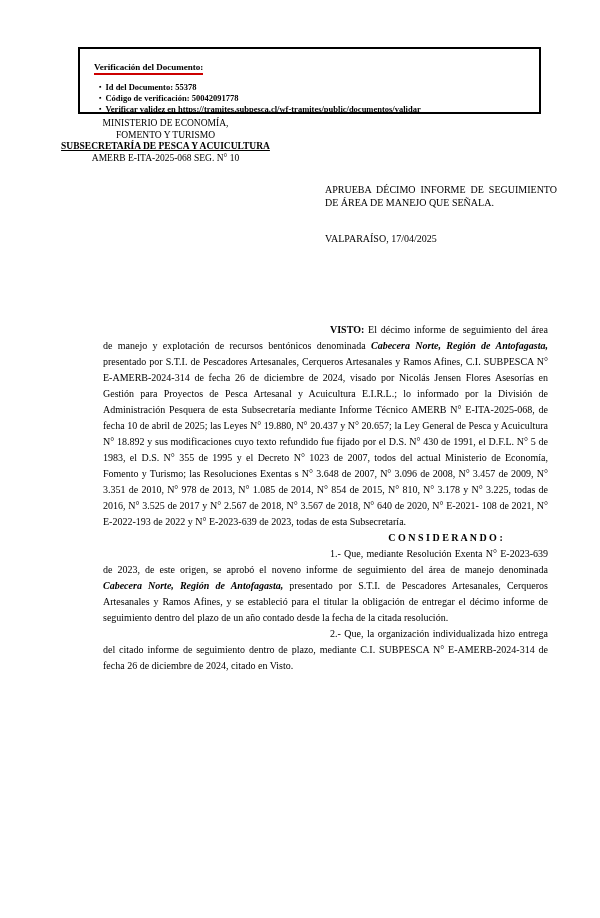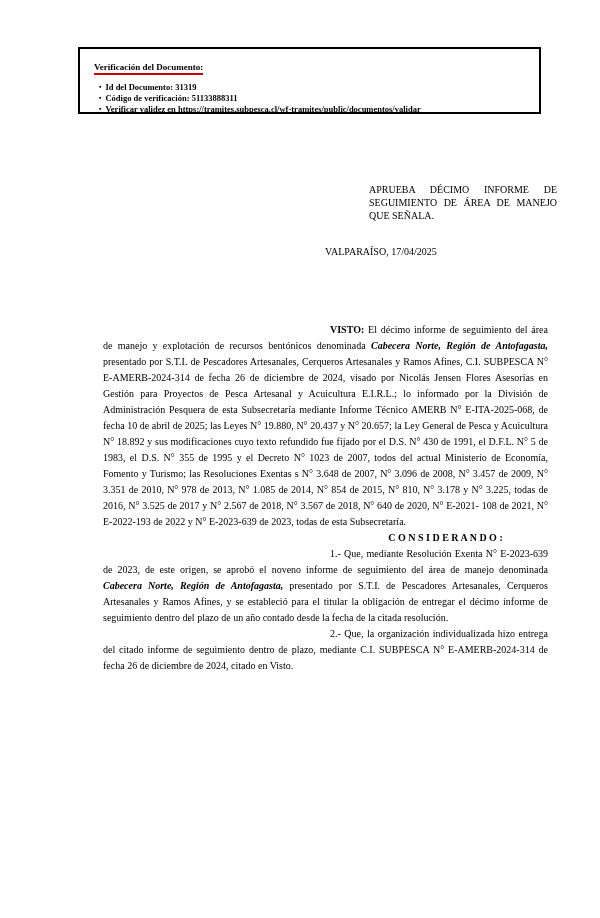--- a/index.html
+++ b/index.html
@@ -35,21 +35,21 @@
   .letterhead {
     position:absolute; left:18px; top:118px; width:295px;
     text-align:center; font-size:9.5px; line-height:11.5px;
   }
   .letterhead .lh3 { font-weight:bold; text-decoration:underline; }
   
   .title-block {
     position:absolute; left:325px; top:183px; width:232px;
     font-size:10px; line-height:13px;
   }
-  .subject { text-align:justify; margin-bottom:23px;margin-left:44px; }
+  .subject { text-align:justify; margin-bottom:23px; }
   .place-date { margin-bottom:15px; }
   
   .body {
     position:absolute; left:103px; top:322px; width:445px;
     font-size:10px; line-height:16px; text-align:justify;
   }
   .body p { margin:0; }
   .indent1 { text-indent:227px; }
   .p-visto { margin-bottom:29px; }
   .c-heading { font-weight:bold; padding-left:240px; text-align:center; margin-bottom:21px; }
@@ -65,33 +65,39 @@
 </head>
 <body>
 
 <div class="page">
 
   <div class="verify-box">
     <span class="verify-title">Verificación del Documento:</span>
     <ul class="verify-list">
       <li>
         <span class="blt">▪</span>
-        <span>Id del Documento: 31319</span>
+        <span>Id del Documento: 55378</span>
       </li>
       <li>
         <span class="blt">▪</span>
-        <span>Código de verificación: 51133888311</span>
+        <span>Código de verificación: 50042091778</span>
       </li>
       <li>
         <span class="blt">▪</span>
         <span>Verificar validez en https://tramites.subpesca.cl/wf-tramites/public/documentos/validar</span>
       </li>
     </ul>
   </div>
 
+  <div class="letterhead">
+    <div class="lh1">MINISTERIO DE ECONOMÍA,</div>
+    <div class="lh2">FOMENTO Y TURISMO</div>
+    <div class="lh3">SUBSECRETARÍA DE PESCA Y ACUICULTURA</div>
+    <div class="lh4">AMERB E-ITA-2025-068 SEG. N° 10</div>
+  </div>
 
   <div class="title-block">
     <div class="subject">APRUEBA DÉCIMO INFORME DE SEGUIMIENTO DE ÁREA DE MANEJO QUE SEÑALA.</div>
     <div class="place-date">VALPARAÍSO, 17/04/2025</div>
   </div>
 
   <div class="body">
     <p class="indent1 p-visto"><span class="b">VISTO:</span><span> El décimo informe de seguimiento del área de manejo y explotación de recursos bentónicos denominada </span><span class="bi">Cabecera Norte, Región de Antofagasta,</span><span> presentado por S.T.I. de Pescadores Artesanales, Cerqueros Artesanales y Ramos Afines, C.I. SUBPESCA N° E-AMERB-2024-314 de fecha 26 de diciembre de 2024, visado por Nicolás Jensen Flores Asesorías en Gestión para Proyectos de Pesca Artesanal y Acuicultura E.I.R.L.; lo informado por la División de Administración Pesquera de esta Subsecretaría mediante Informe Técnico AMERB N° E-ITA-2025-068, de fecha 10 de abril de 2025; las Leyes N° 19.880, N° 20.437 y N° 20.657; la Ley General de Pesca y Acuicultura N° 18.892 y sus modificaciones cuyo texto refundido fue fijado por el D.S. N° 430 de 1991, el D.F.L. N° 5 de 1983, el D.S. N° 355 de 1995 y el Decreto N° 1023 de 2007, todos del actual Ministerio de Economía, Fomento y Turismo; las Resoluciones Exentas s N° 3.648 de 2007, N° 3.096 de 2008, N° 3.457 de 2009, N° 3.351 de 2010, N° 978 de 2013, N° 1.085 de 2014, N° 854 de 2015, N° 810, N° 3.178 y N° 3.225, todas de 2016, N° 3.525 de 2017 y N° 2.567 de 2018, N° 3.567 de 2018, N° 640 de 2020, N° E-2021- 108 de 2021, N° E-2022-193 de 2022 y N° E-2023-639 de 2023, todas de esta Subsecretaría.</span></p>
 
     <p class="c-heading">C O N S I D E R A N D O :</p>

